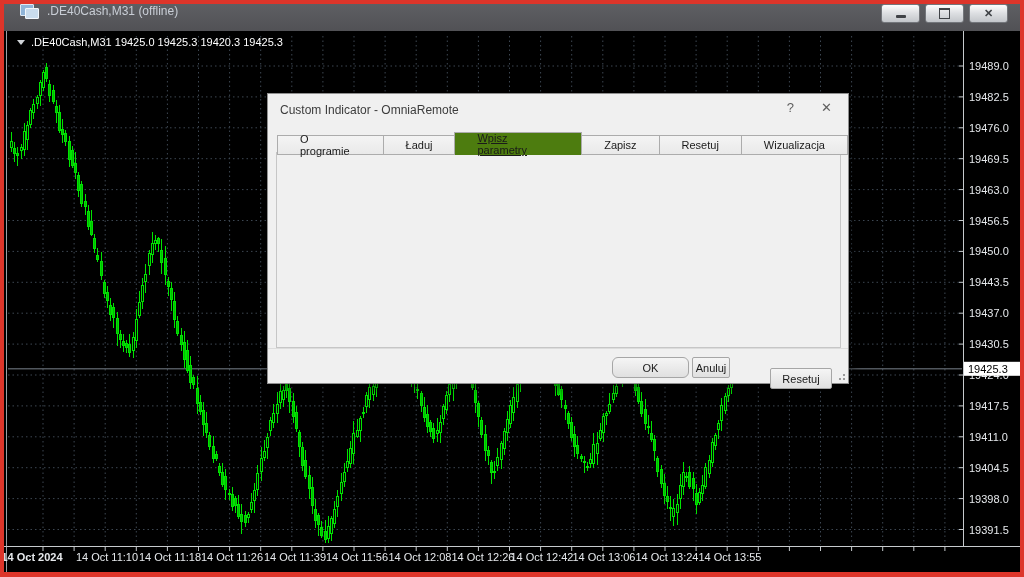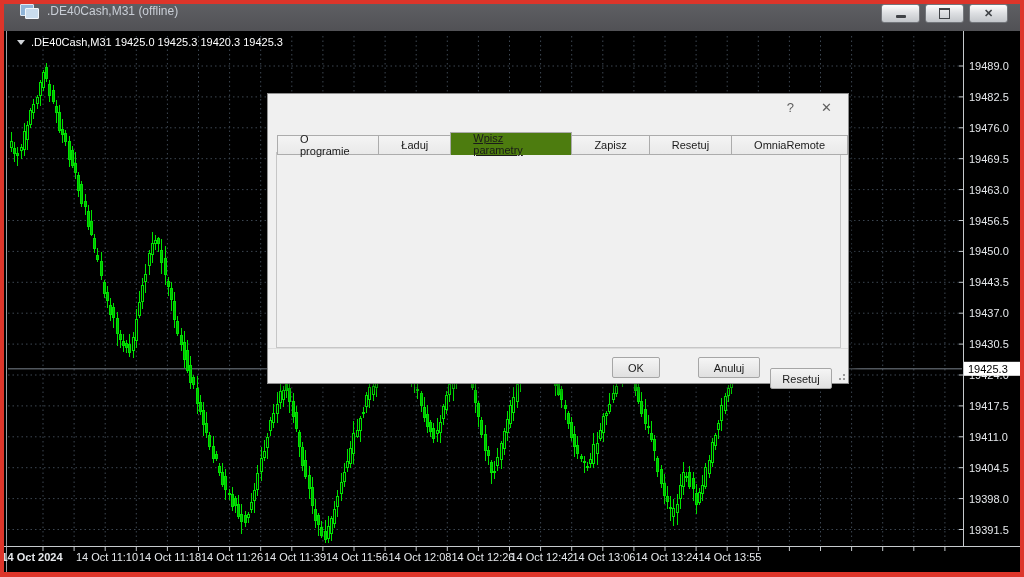--- a/index.html
+++ b/index.html
@@ -80,22 +80,22 @@
   .btn{
     position:absolute;height:21px;box-sizing:border-box;
     background:linear-gradient(#f5f5f5,#e0e0e0);
     border:1px solid #a6a6a6;border-radius:2px;
     font-size:11px;color:#1a1a1a;display:flex;align-items:center;justify-content:center;
     font-family:"Liberation Sans",sans-serif;cursor:default;
   }
   .btn-laduj {left:466px;top:194px;width:104px;}
   .btn-zapisz{left:466px;top:225px;width:104px;}
   .footer-sep{position:absolute;left:0;right:0;top:254px;height:1px;background:#dcdcdc;}
-  .btn-ok     {left:344px;top:263px;width:48px;}
-  .btn-anuluj {left:424px;top:263px;width:62px;margin-left:6px;}
+  .btn-ok     {left:344px;top:263px;width:77px;border-radius:6px;}
+  .btn-anuluj {left:424px;top:263px;width:38px;}
   .btn-resetuj{left:502px;top:274px;width:62px;}
   .grip{position:absolute;right:3px;bottom:3px;width:9px;height:9px;}
   .grip i{position:absolute;width:2px;height:2px;background:#9a9a9a;}
   .grip i:nth-child(1){right:0;bottom:0;}
   .grip i:nth-child(2){right:4px;bottom:0;}
   .grip i:nth-child(3){right:0;bottom:4px;}
 </style>
 </head>
 <body>
 
@@ -702,32 +702,33 @@
       <div class="winbtn">
           <span class="glyph-restore"></span>
         </div>
       <div class="winbtn">
           <span class="glyph-close">✕</span>
         </div>
     </div>
   </div>
 
   <div class="dialog">
+    <div class="dlg-title">Custom Indicator - OmniaRemote</div>
     <div class="dlg-sys">
       <div class="dlg-sysbtn">?</div>
       <div class="dlg-sysbtn">✕</div>
     </div>
 
     <div class="tabs" id="tabs">
         <div class="tab">O programie</div>
         <div class="tab">Ładuj</div>
         <div class="tab active">Wpisz parametry</div>
         <div class="tab">Zapisz</div>
         <div class="tab">Resetuj</div>
-        <div class="tab">OmniaRemote</div>
+        <div class="tab">Wizualizacja</div>
       </div>
     <div class="tabpage"></div>
 
     <div class="param-table">
       <div class="pt-coldiv"></div>
       <div class="pt-header">
         <span class="h1">Zmienna</span>
         <span class="h2">Wartość</span>
       </div>
       <div id="param-rows">

